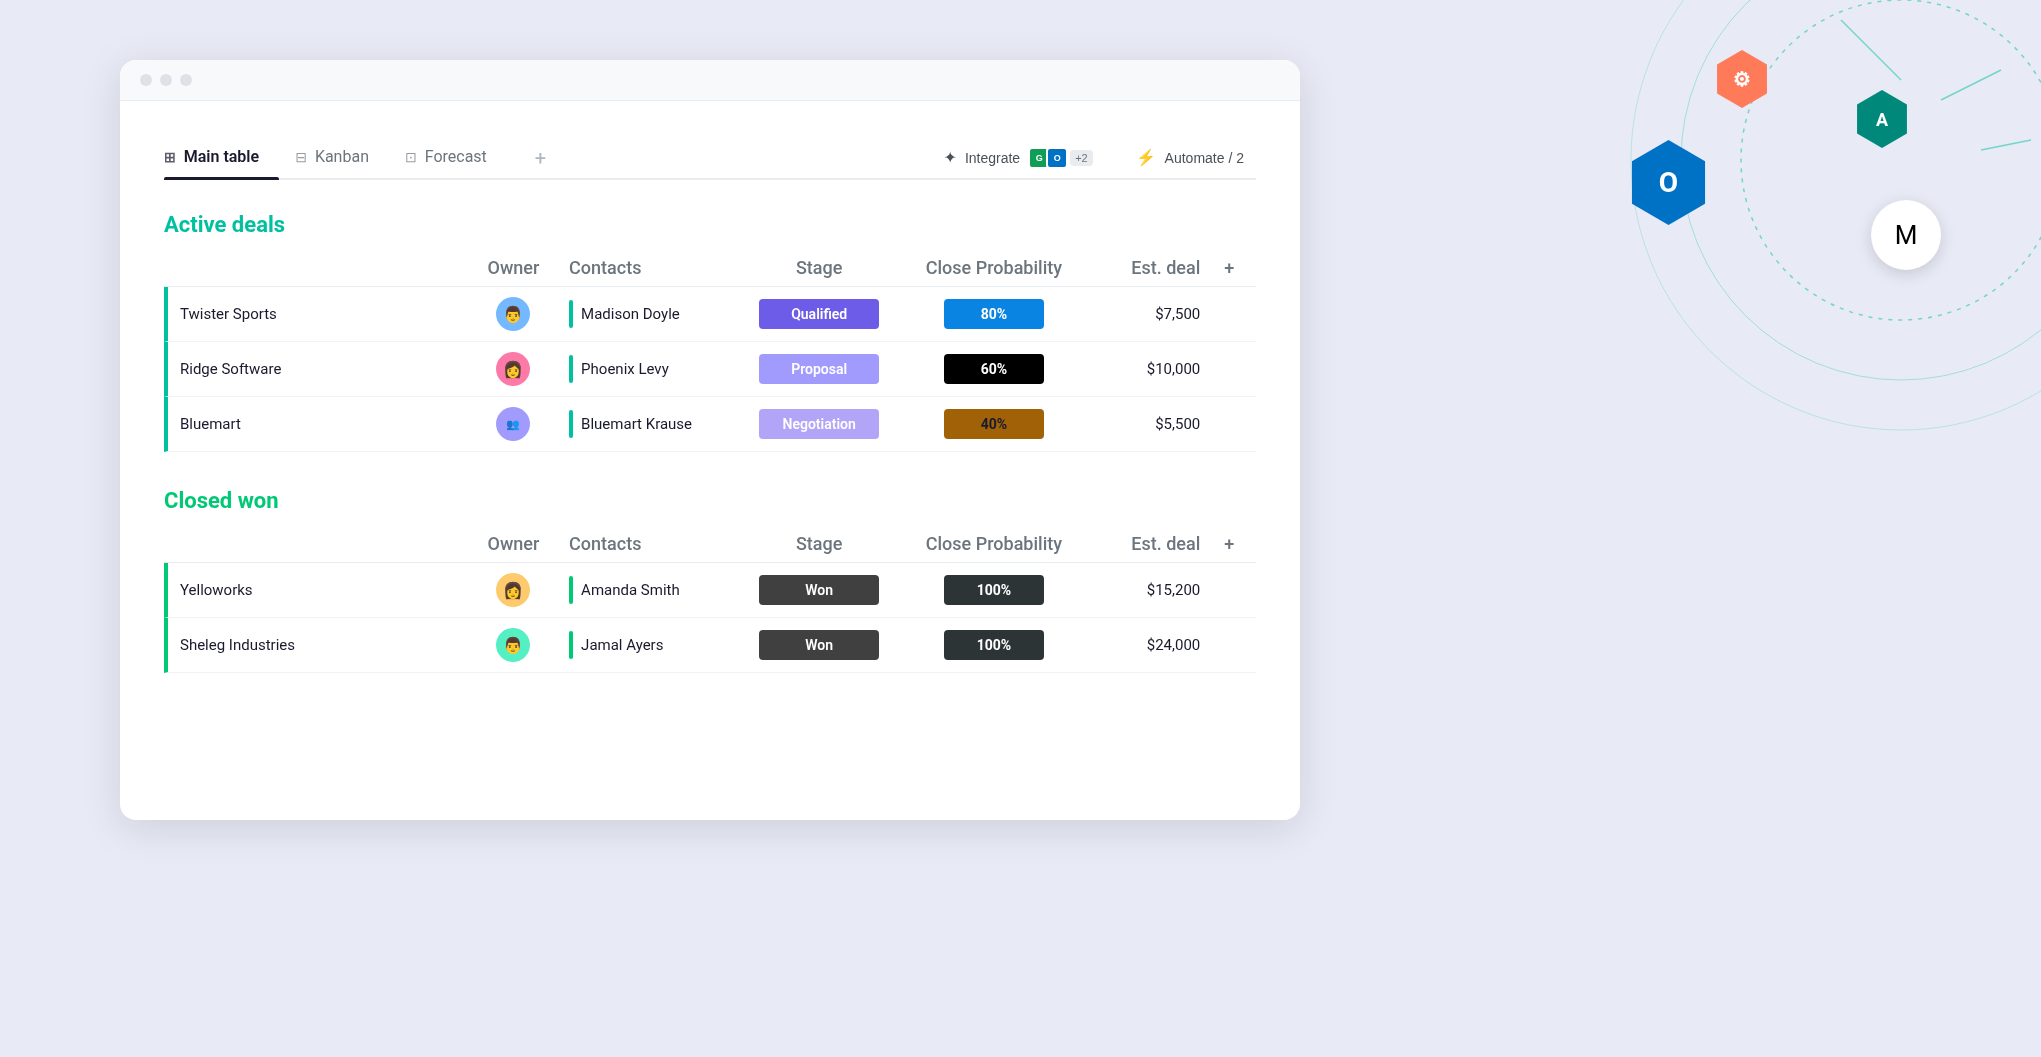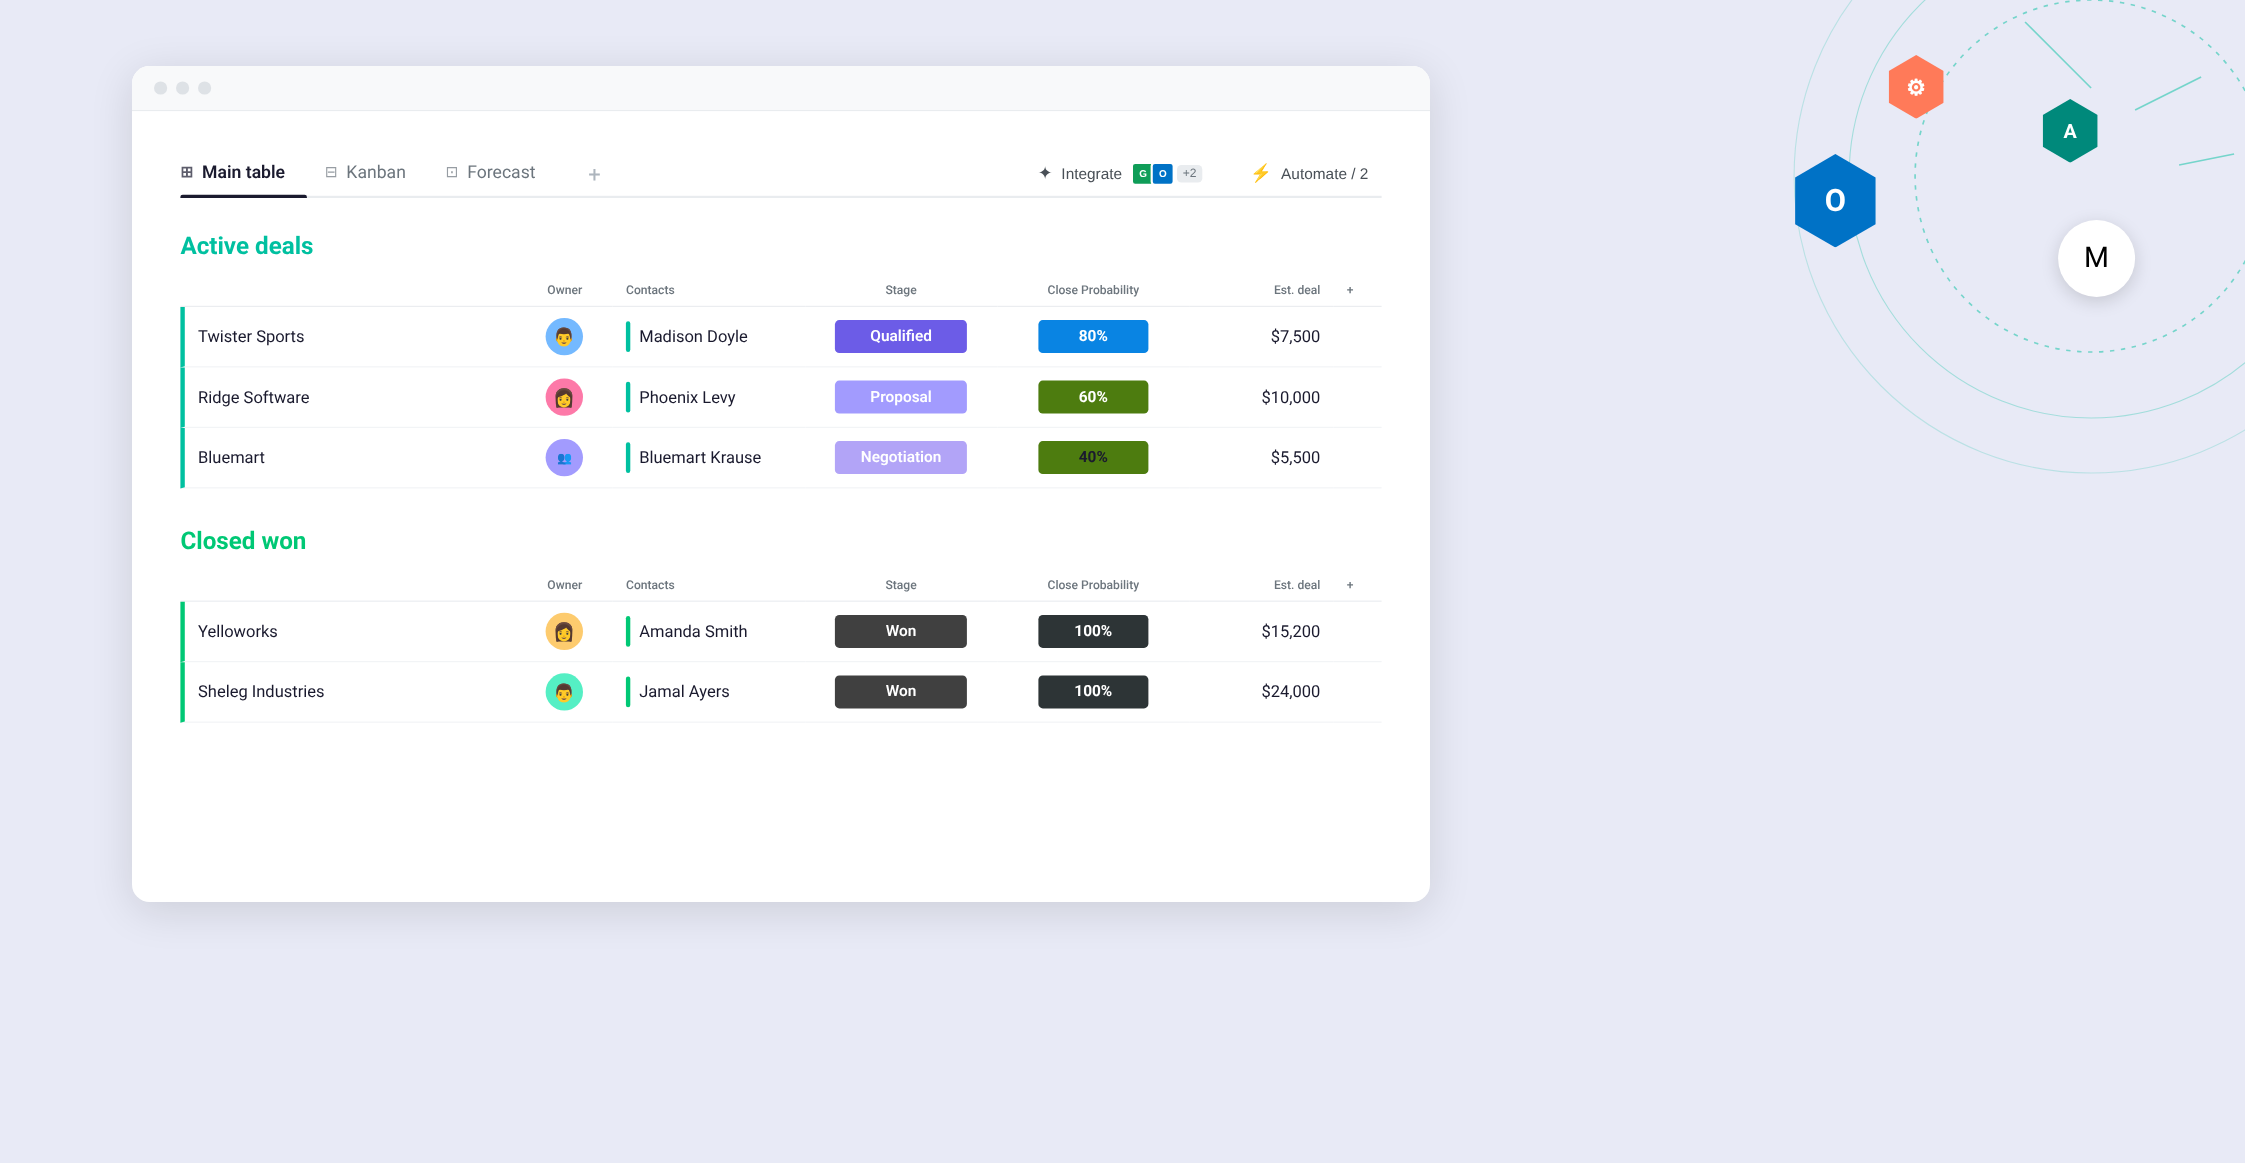--- a/index.html
+++ b/index.html
@@ -280,21 +280,21 @@
     .section-title.won { color: #00c875; }
 
     
     .deals-table {
       width: 100%;
       border-collapse: separate;
       border-spacing: 0;
     }
 
     .table-header-row th {
-      font-size: 11px;
+      font-size: 18px;
       font-weight: 500;
       color: #6c757d;
       padding: 8px 12px;
       text-align: left;
       border-bottom: 1px solid #e9ecef;
     }
 
     .col-name { width: 280px; }
     .col-owner { width: 80px; text-align: center !important; }
     .col-contacts { width: 160px; }
@@ -369,22 +369,22 @@
       padding: 7px 20px;
       border-radius: 4px;
       font-size: 14px;
       font-weight: 700;
       color: white;
       text-align: center;
       min-width: 100px;
     }
 
     .prob-80 { background: #0984e3; }
-    .prob-60 { background: #4d7c0f; }
-    .prob-40 { background: #4d7c0f; color: #1a1a2e; }
+    .prob-60 { background: #000000; }
+    .prob-40 { background: #a16207; color: #1a1a2e; }
     .prob-100 { background: #2d3436; }
 
     .deal-value {
       text-align: right;
       font-size: 15px;
       color: #1a1a2e;
     }
 
     .add-col {
       text-align: center;

